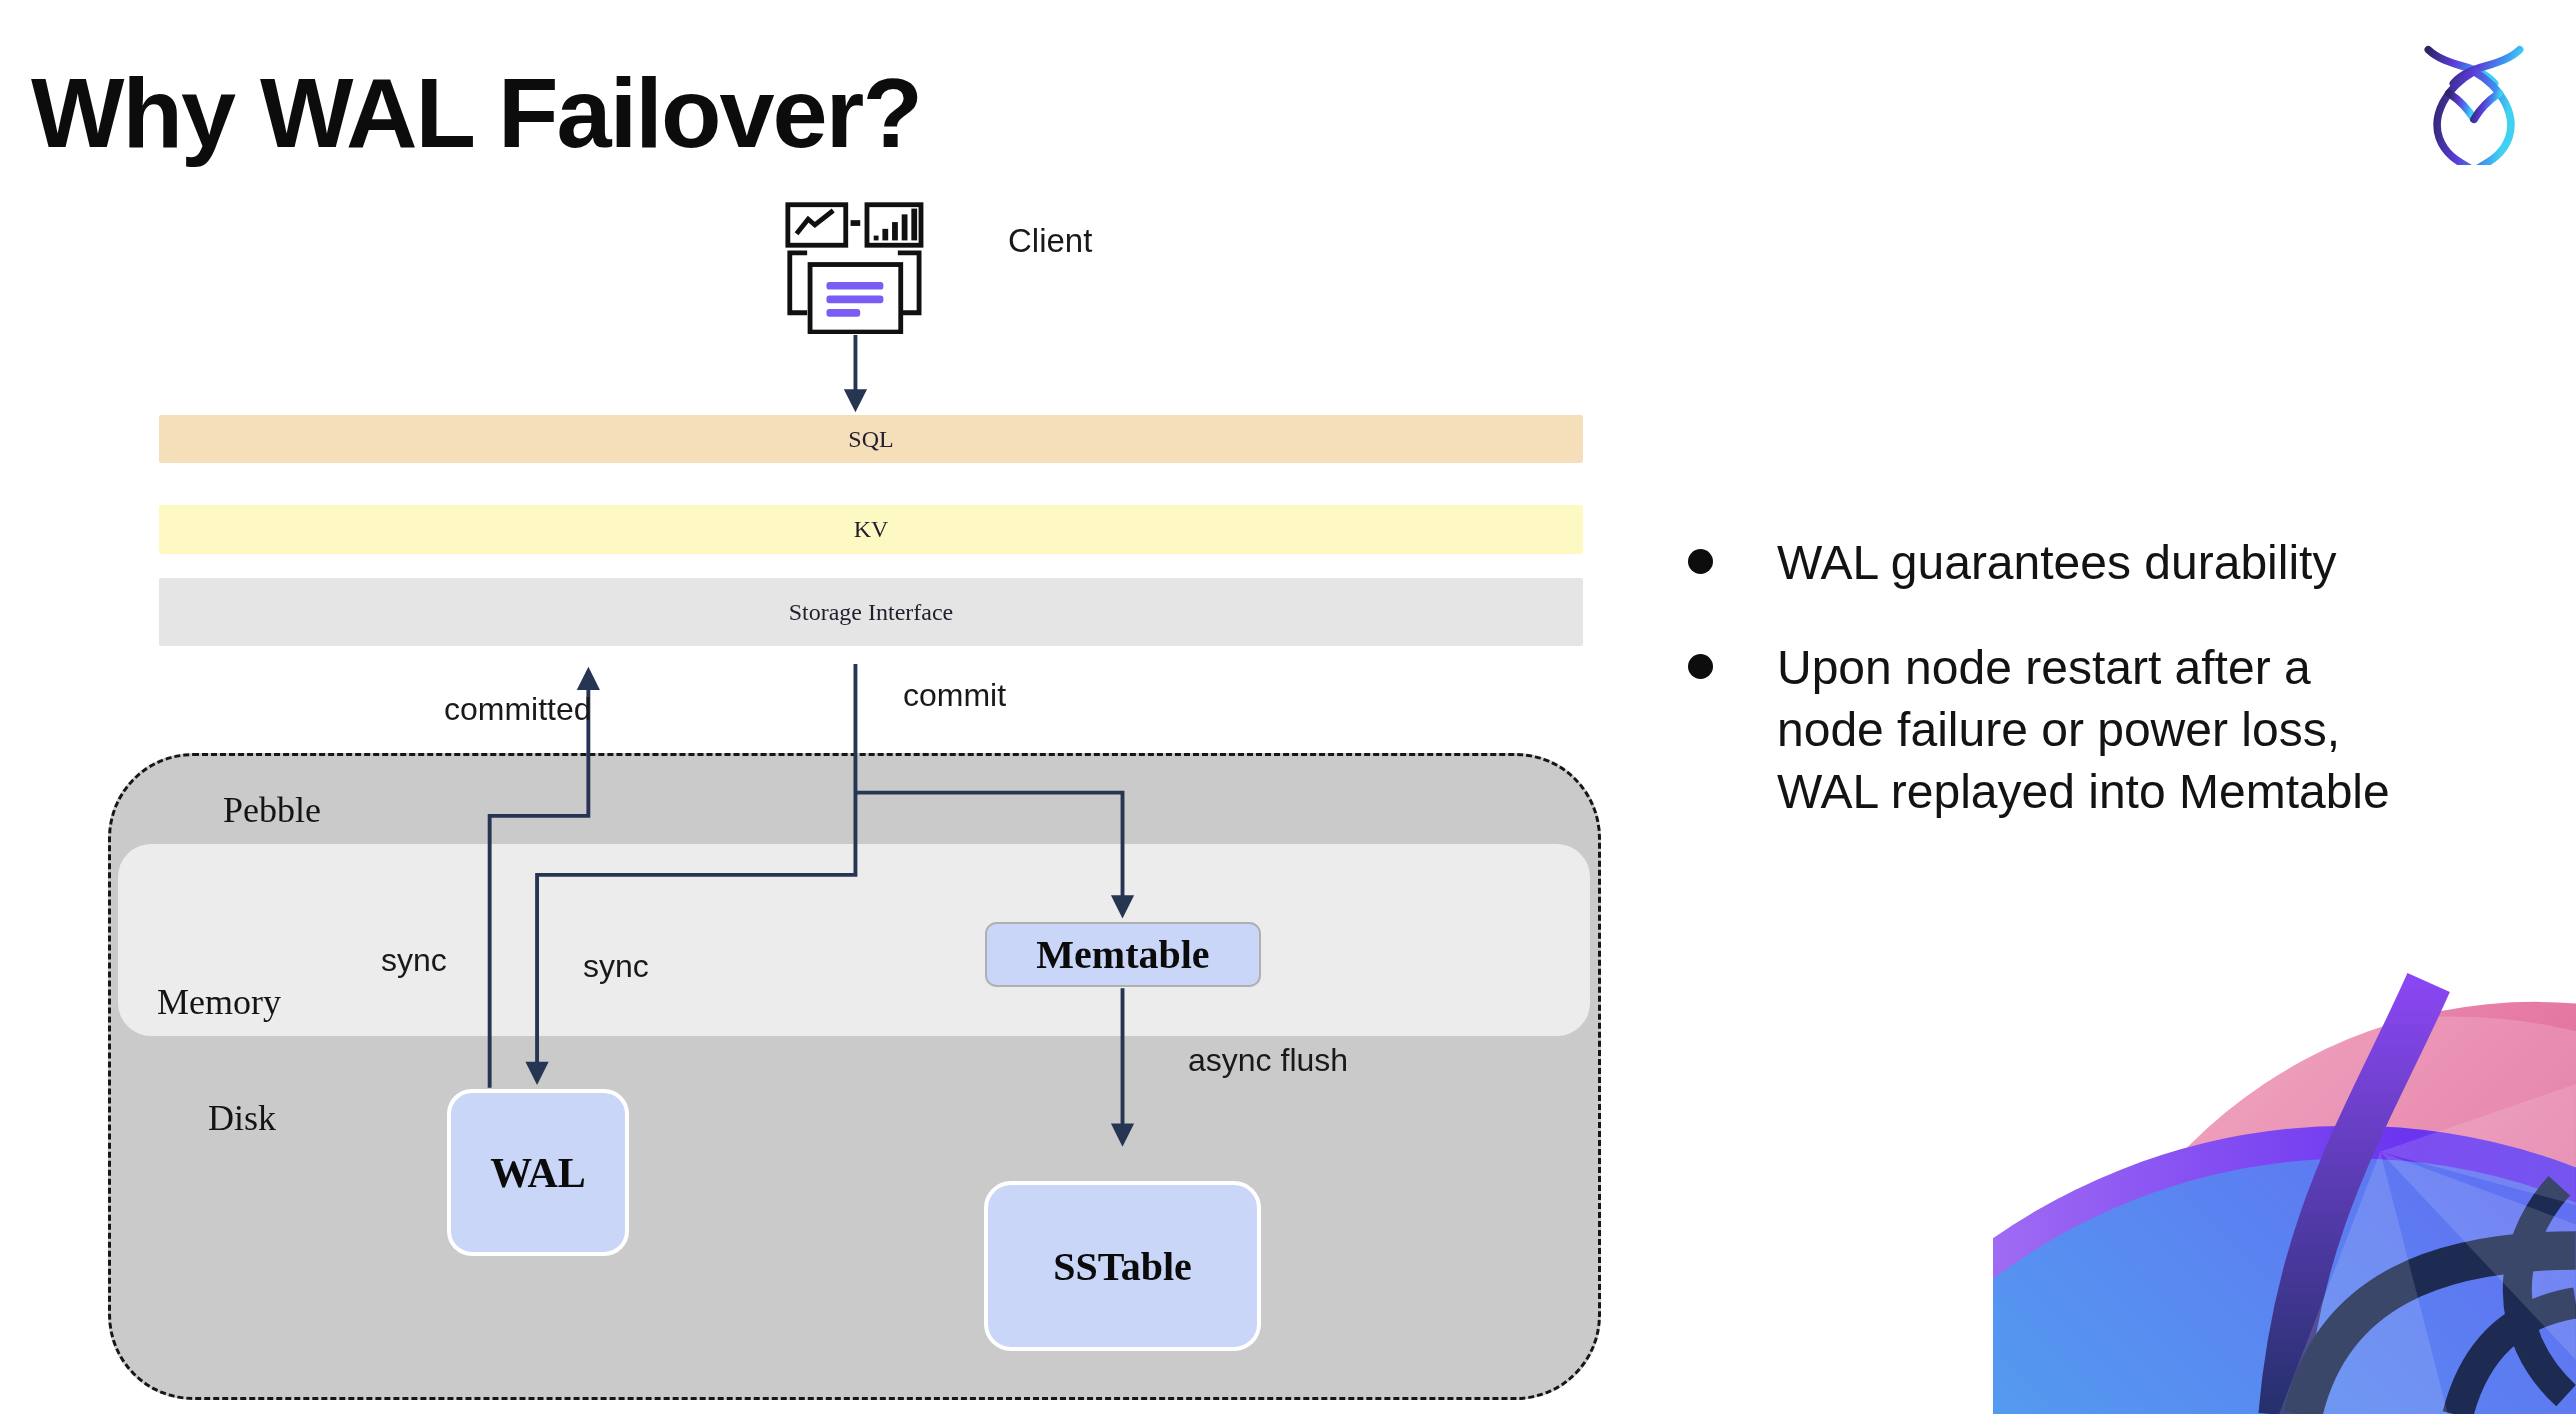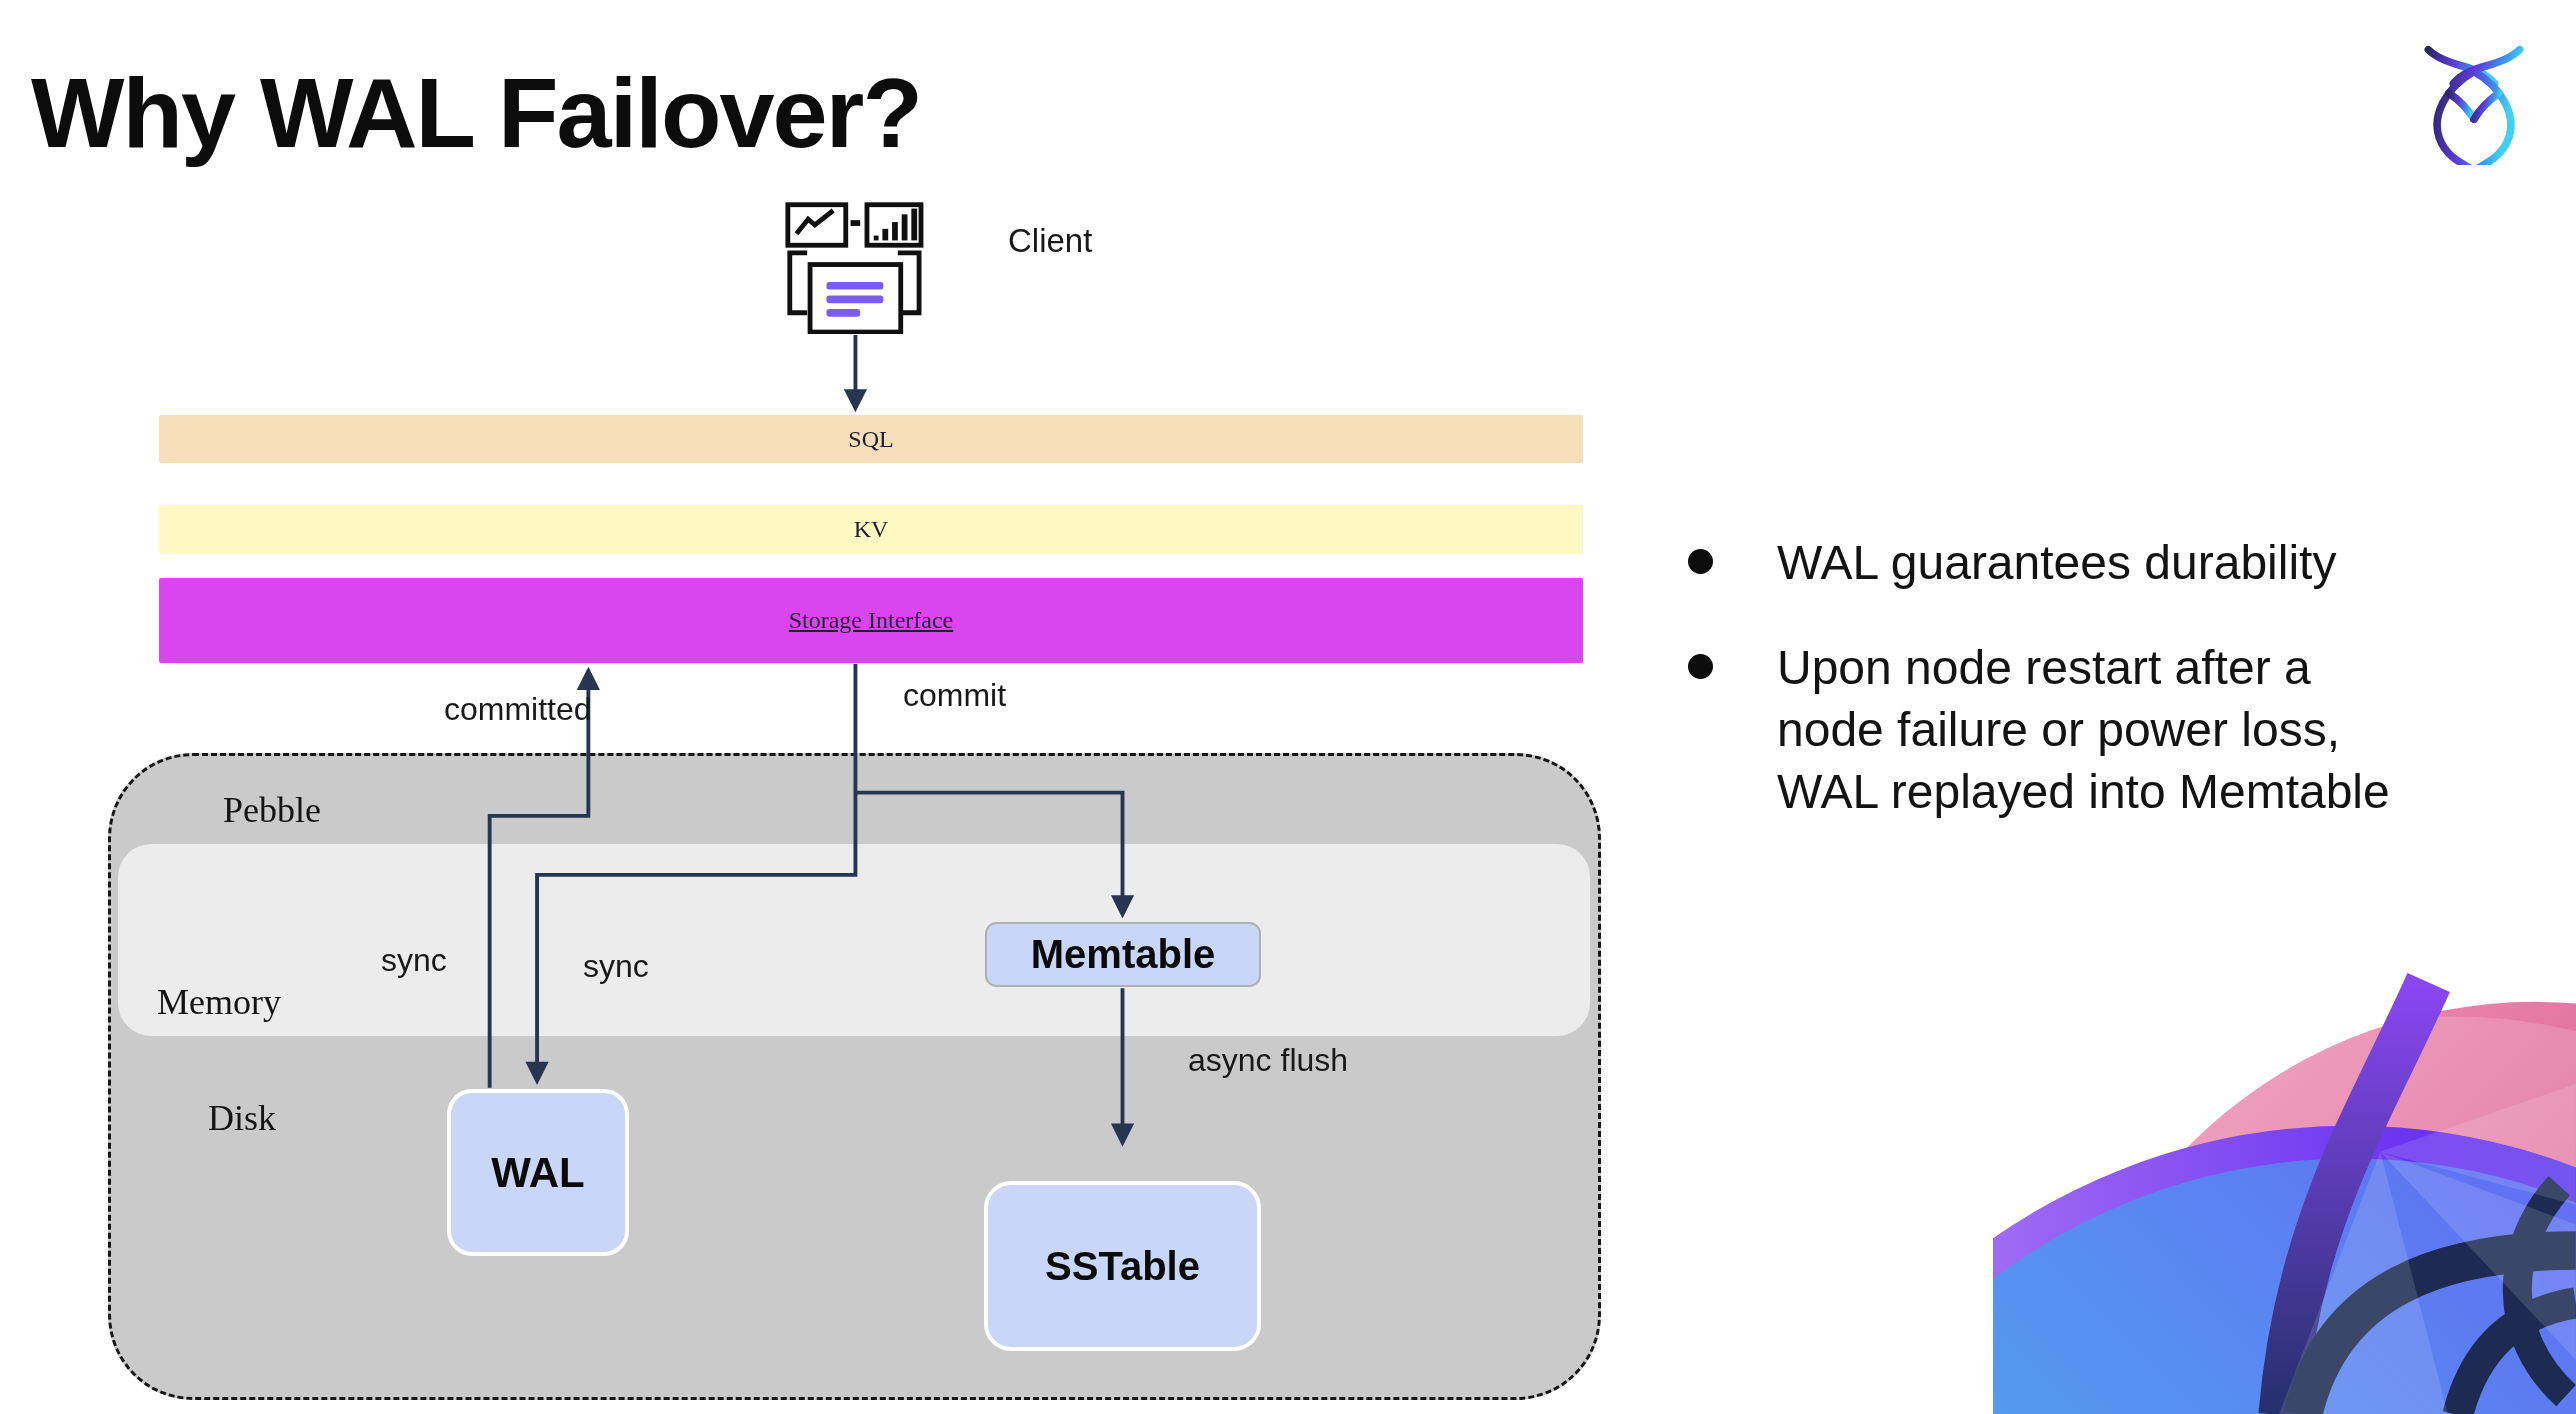--- a/index.html
+++ b/index.html
@@ -9,35 +9,35 @@
   
   .slide-title{position:absolute;left:31px;top:56px;font-size:99px;font-weight:700;
                letter-spacing:-1.9px;color:#0c0c0c;font-family:"Liberation Sans",sans-serif;}
 
   
   .bar{position:absolute;left:143px;width:1424px;border-radius:2px;
        display:flex;align-items:center;justify-content:center;
        font-family:"Liberation Serif",serif;font-size:24px;color:#221e2e;margin-left:16px;}
   .bar-sql{top:415px;height:48px;background:#f4dfba;}
   .bar-kv{top:505px;height:49px;background:#fef9c3;}
-  .bar-storage{top:578px;height:85px;background:#d946ef;text-decoration:underline;}
+  .bar-storage{top:578px;height:68px;background:#e5e5e5;}
 
   
   .pebble{position:absolute;left:108px;top:753px;width:1493px;height:647px;
           background:#cacaca;border:3.9px dashed #161616;border-radius:85px;box-sizing:border-box;}
   .memory-band{position:absolute;left:118px;top:844px;width:1472px;height:192px;
                background:#ececec;border-radius:33px;}
   .region-label{position:absolute;font-family:"Liberation Serif",serif;font-size:36px;color:#141414;}
   .lbl-pebble{left:223px;top:789px;}
   .lbl-memory{left:157px;top:981px;}
   .lbl-disk{left:208px;top:1097px;}
 
   
   .node{position:absolute;display:flex;align-items:center;justify-content:center;
-        background:#c9d6f8;font-family:Liberation Sans, sans-serif;font-weight:700;color:#0b0b0b;
+        background:#c9d6f8;font-family:Liberation Serif, serif;font-weight:700;color:#0b0b0b;
         box-sizing:border-box;}
   .node-wal{left:447px;top:1089px;width:182px;height:167px;border:4.8px solid #ffffff;
             border-radius:25px;font-size:42px;}
   .node-memtable{left:985px;top:922px;width:276px;height:65px;border:2.9px solid #b0b0b0;
                  border-radius:11.6px;font-size:40px;}
   .node-sstable{left:984px;top:1149px;width:277px;height:170px;border:4.8px solid #ffffff;
                 border-radius:27px;font-size:40px;margin-top:32px;}
 
   
   .edge-label{position:absolute;font-size:32px;color:#191919;font-family:"Liberation Sans",sans-serif;}

